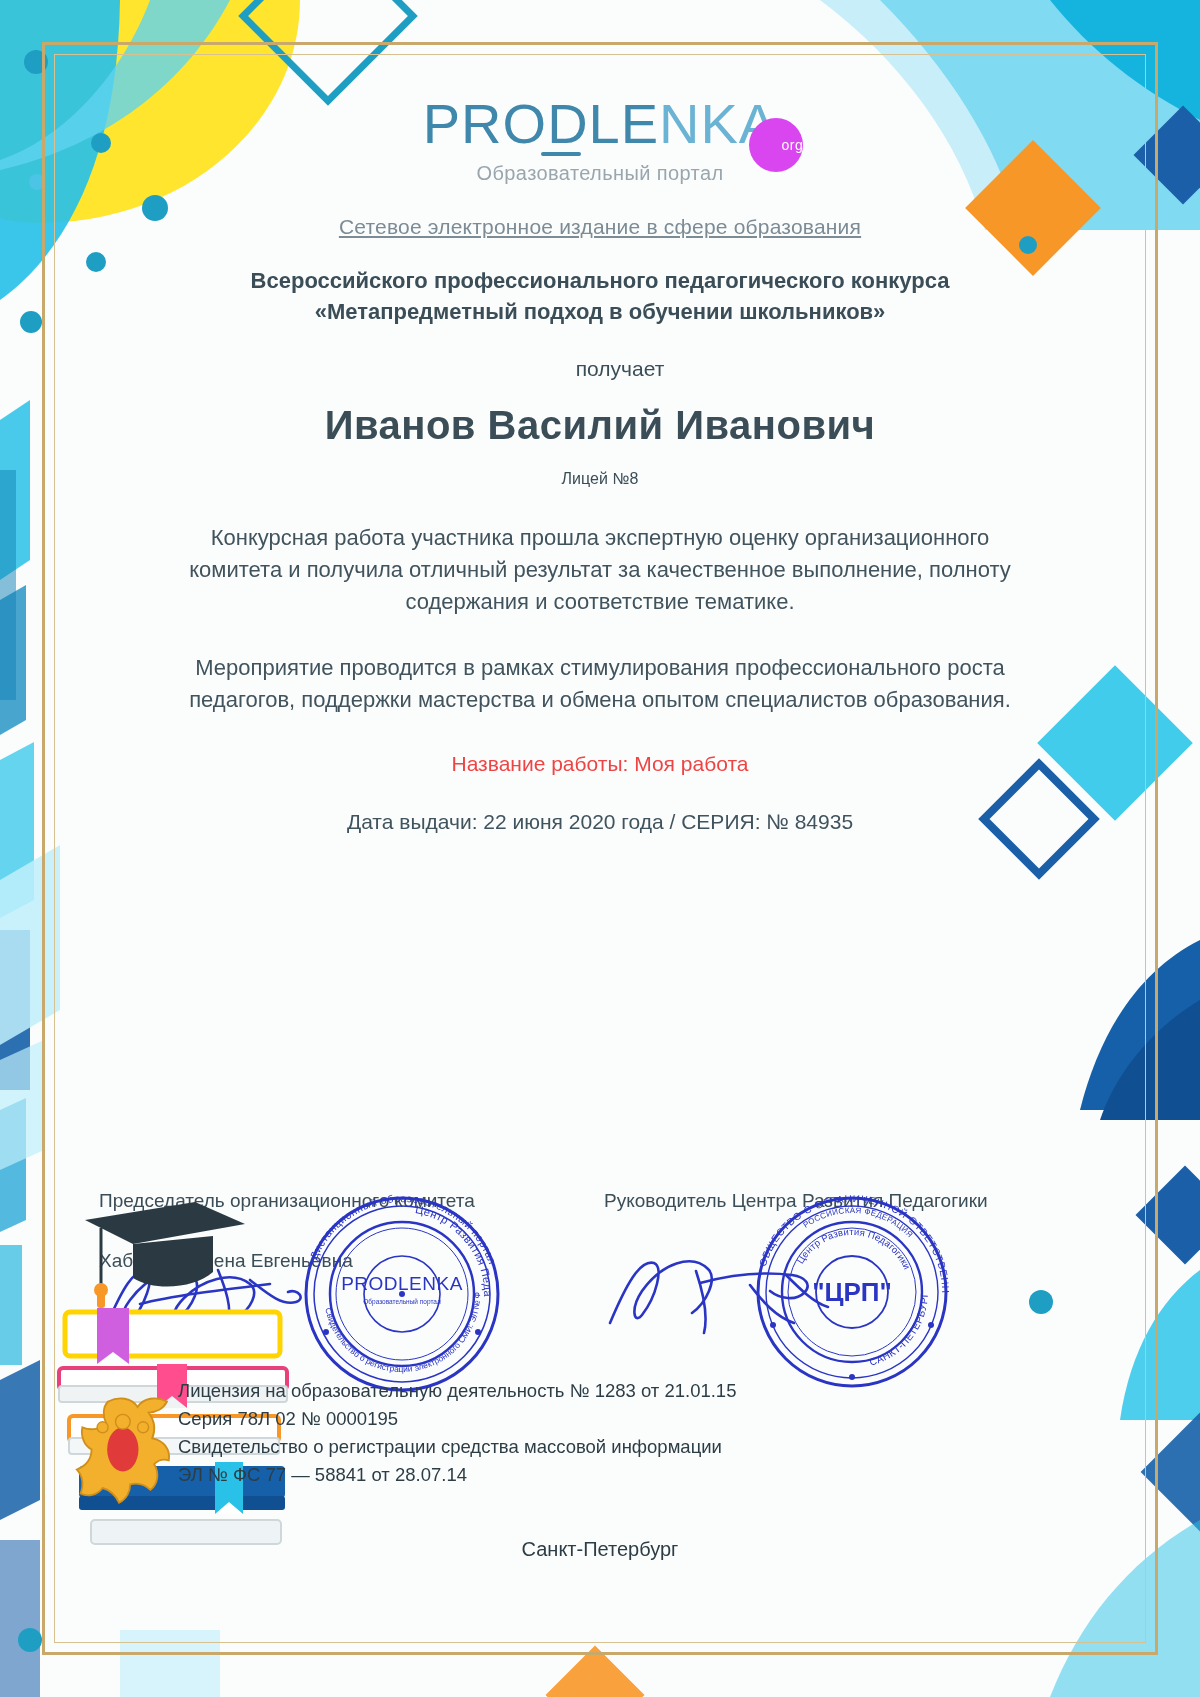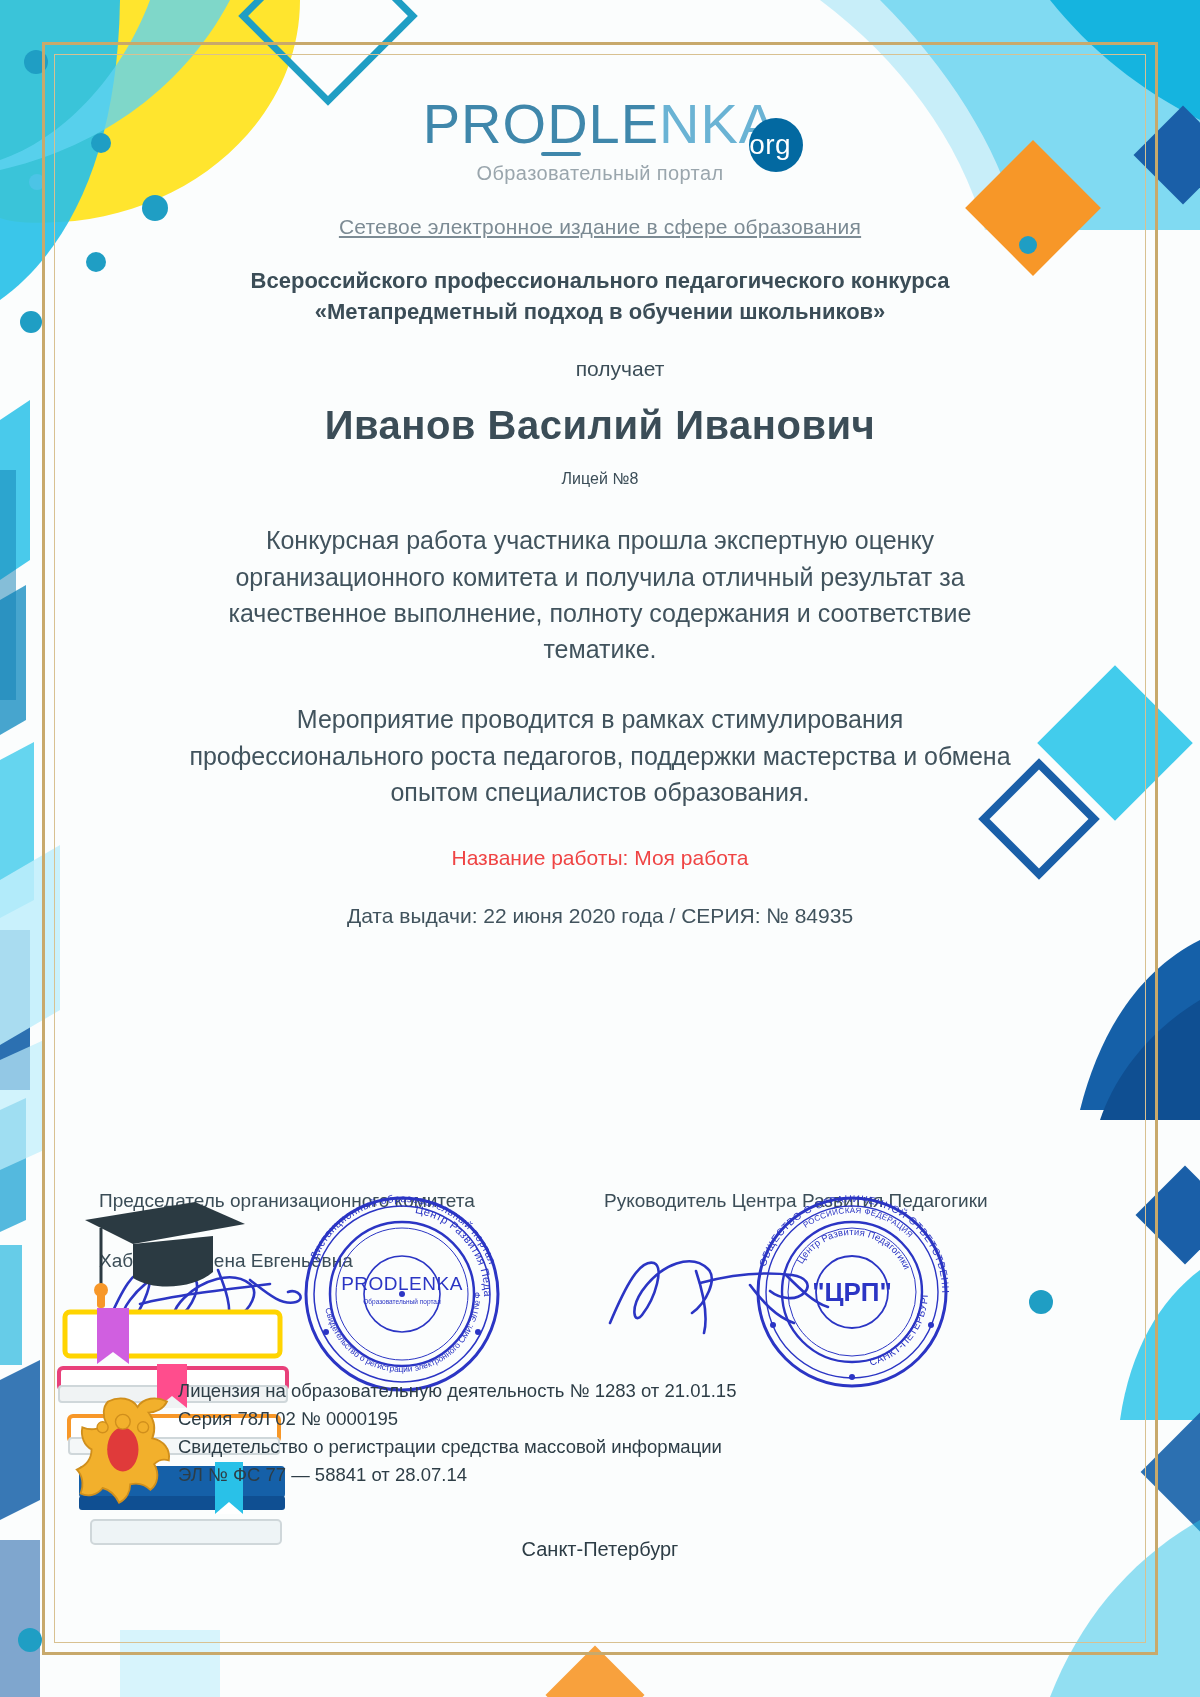--- a/index.html
+++ b/index.html
@@ -45,22 +45,22 @@
     position: relative; line-height: 1;
   }
   .logo-text .lite { color: #6ab3d4; }
   .logo-underline {
     position: absolute; height: 4px; background: #3f87ab;
     width: 40px; left: 118px; bottom: -4px; border-radius: 2px;
   }
   .org-badge {
     position: absolute; right: -26px; bottom: -20px;
     width: 54px; height: 54px; border-radius: 50%;
-    background: #0369a1; color: #fff;
-    font-size: 28px; line-height: 54px; text-align: left;
+    background: #d946ef; color: #fff;
+    font-size: 14px; line-height: 54px; text-align: right;
     letter-spacing: 0.5px;
   }
   .logo-sub {
     margin-top: 10px; font-size: 20px; color: #9aa6ad; letter-spacing: 0.4px;
   }
   .edition {
     margin-top: 30px; font-size: 21px; color: #7c8b94; letter-spacing: 0.2px; text-decoration: underline;
   }
 
   .cert-title {
@@ -72,21 +72,21 @@
     line-height: 1.42;
   }
   .receives { margin-top: 30px; font-size: 21px; color: #3b4d57; padding-left: 40px; }
   .recipient {
     margin-top: 22px; font-size: 40px; font-weight: bold; color: #3b4d57;
     letter-spacing: 0.5px;
   }
   .school { margin-top: 22px; font-size: 16px; color: #3b4d57; }
 
   .para {
-    margin: 34px auto 0; width: 830px; font-size: 25px; line-height: 1.45;
+    margin: 34px auto 0; width: 830px; font-size: 22px; line-height: 1.45;
     color: #41535d;
   }
   .para2 { margin-top: 34px; }
   .work-title { margin-top: 36px; font-size: 21px; color: #ef4444; text-align: center; }
   .issue { margin-top: 34px; font-size: 21px; color: #41535d; }
 
   
   .sig-block { position: absolute; top: 1190px; left: 0; right: 0; z-index: 22; }
   .sig-row { position: relative; width: 1200px; height: 100px; }
   .sig-col { position: absolute; font-size: 19px; color: #3b4d57; }

